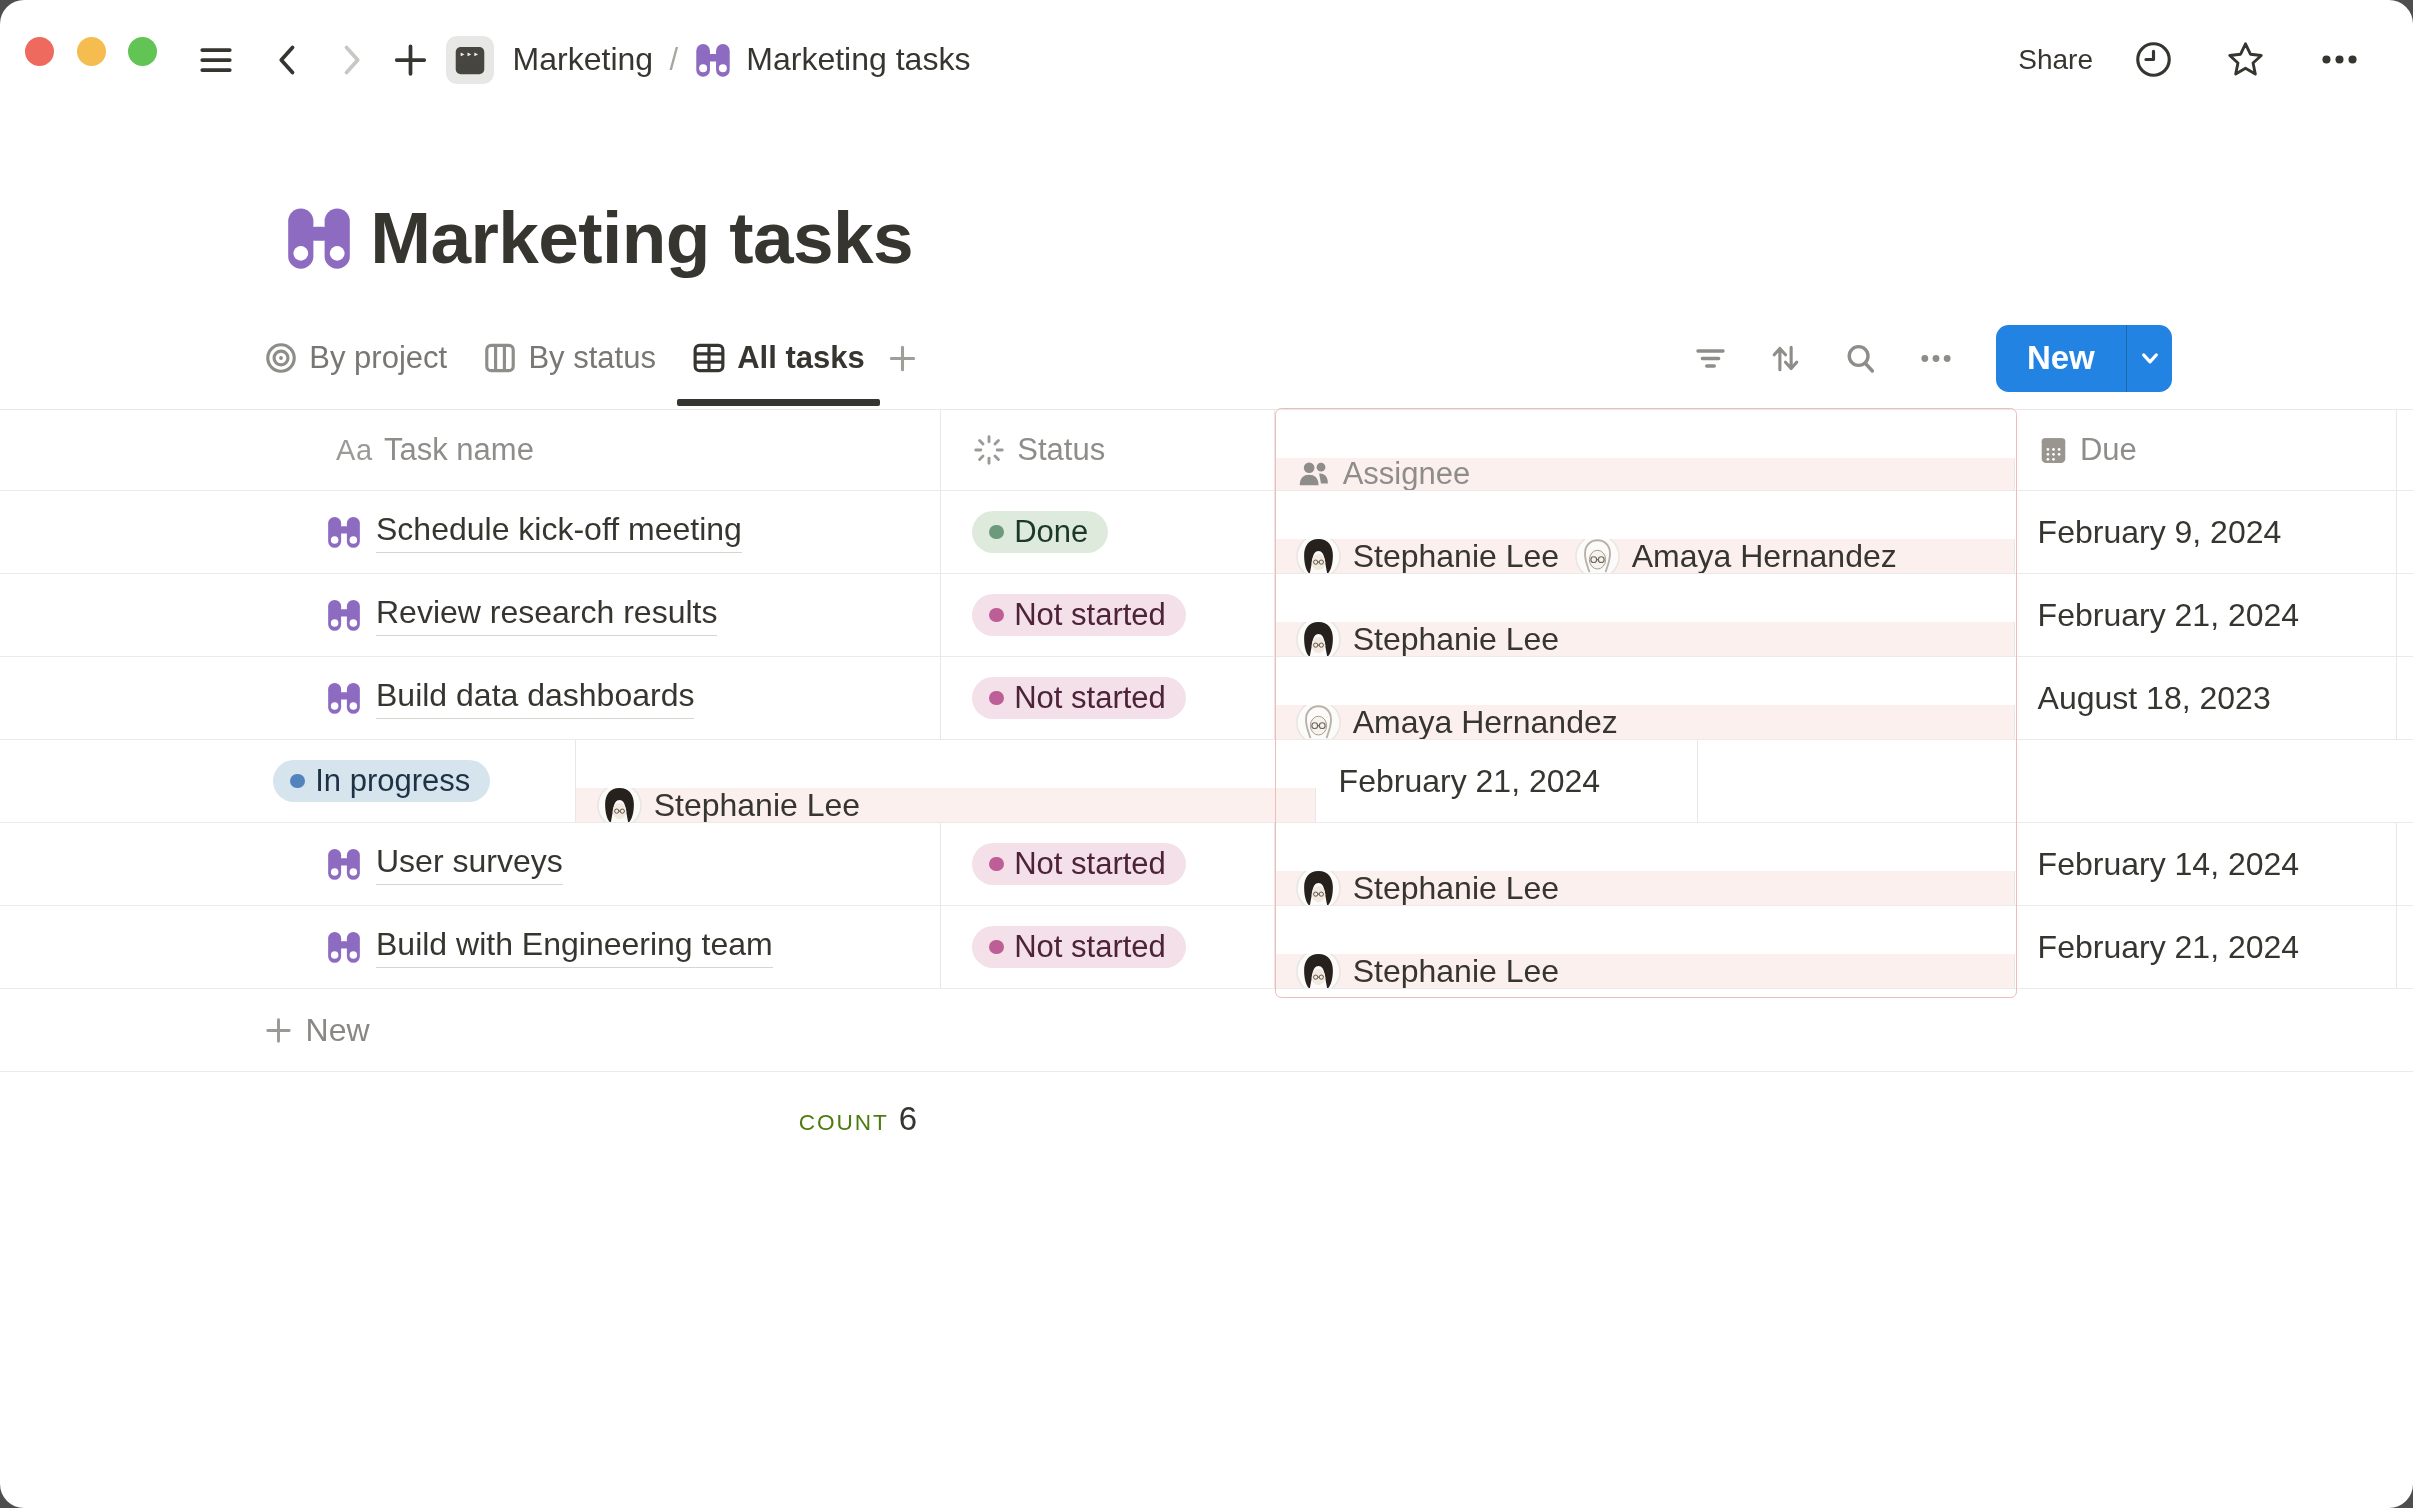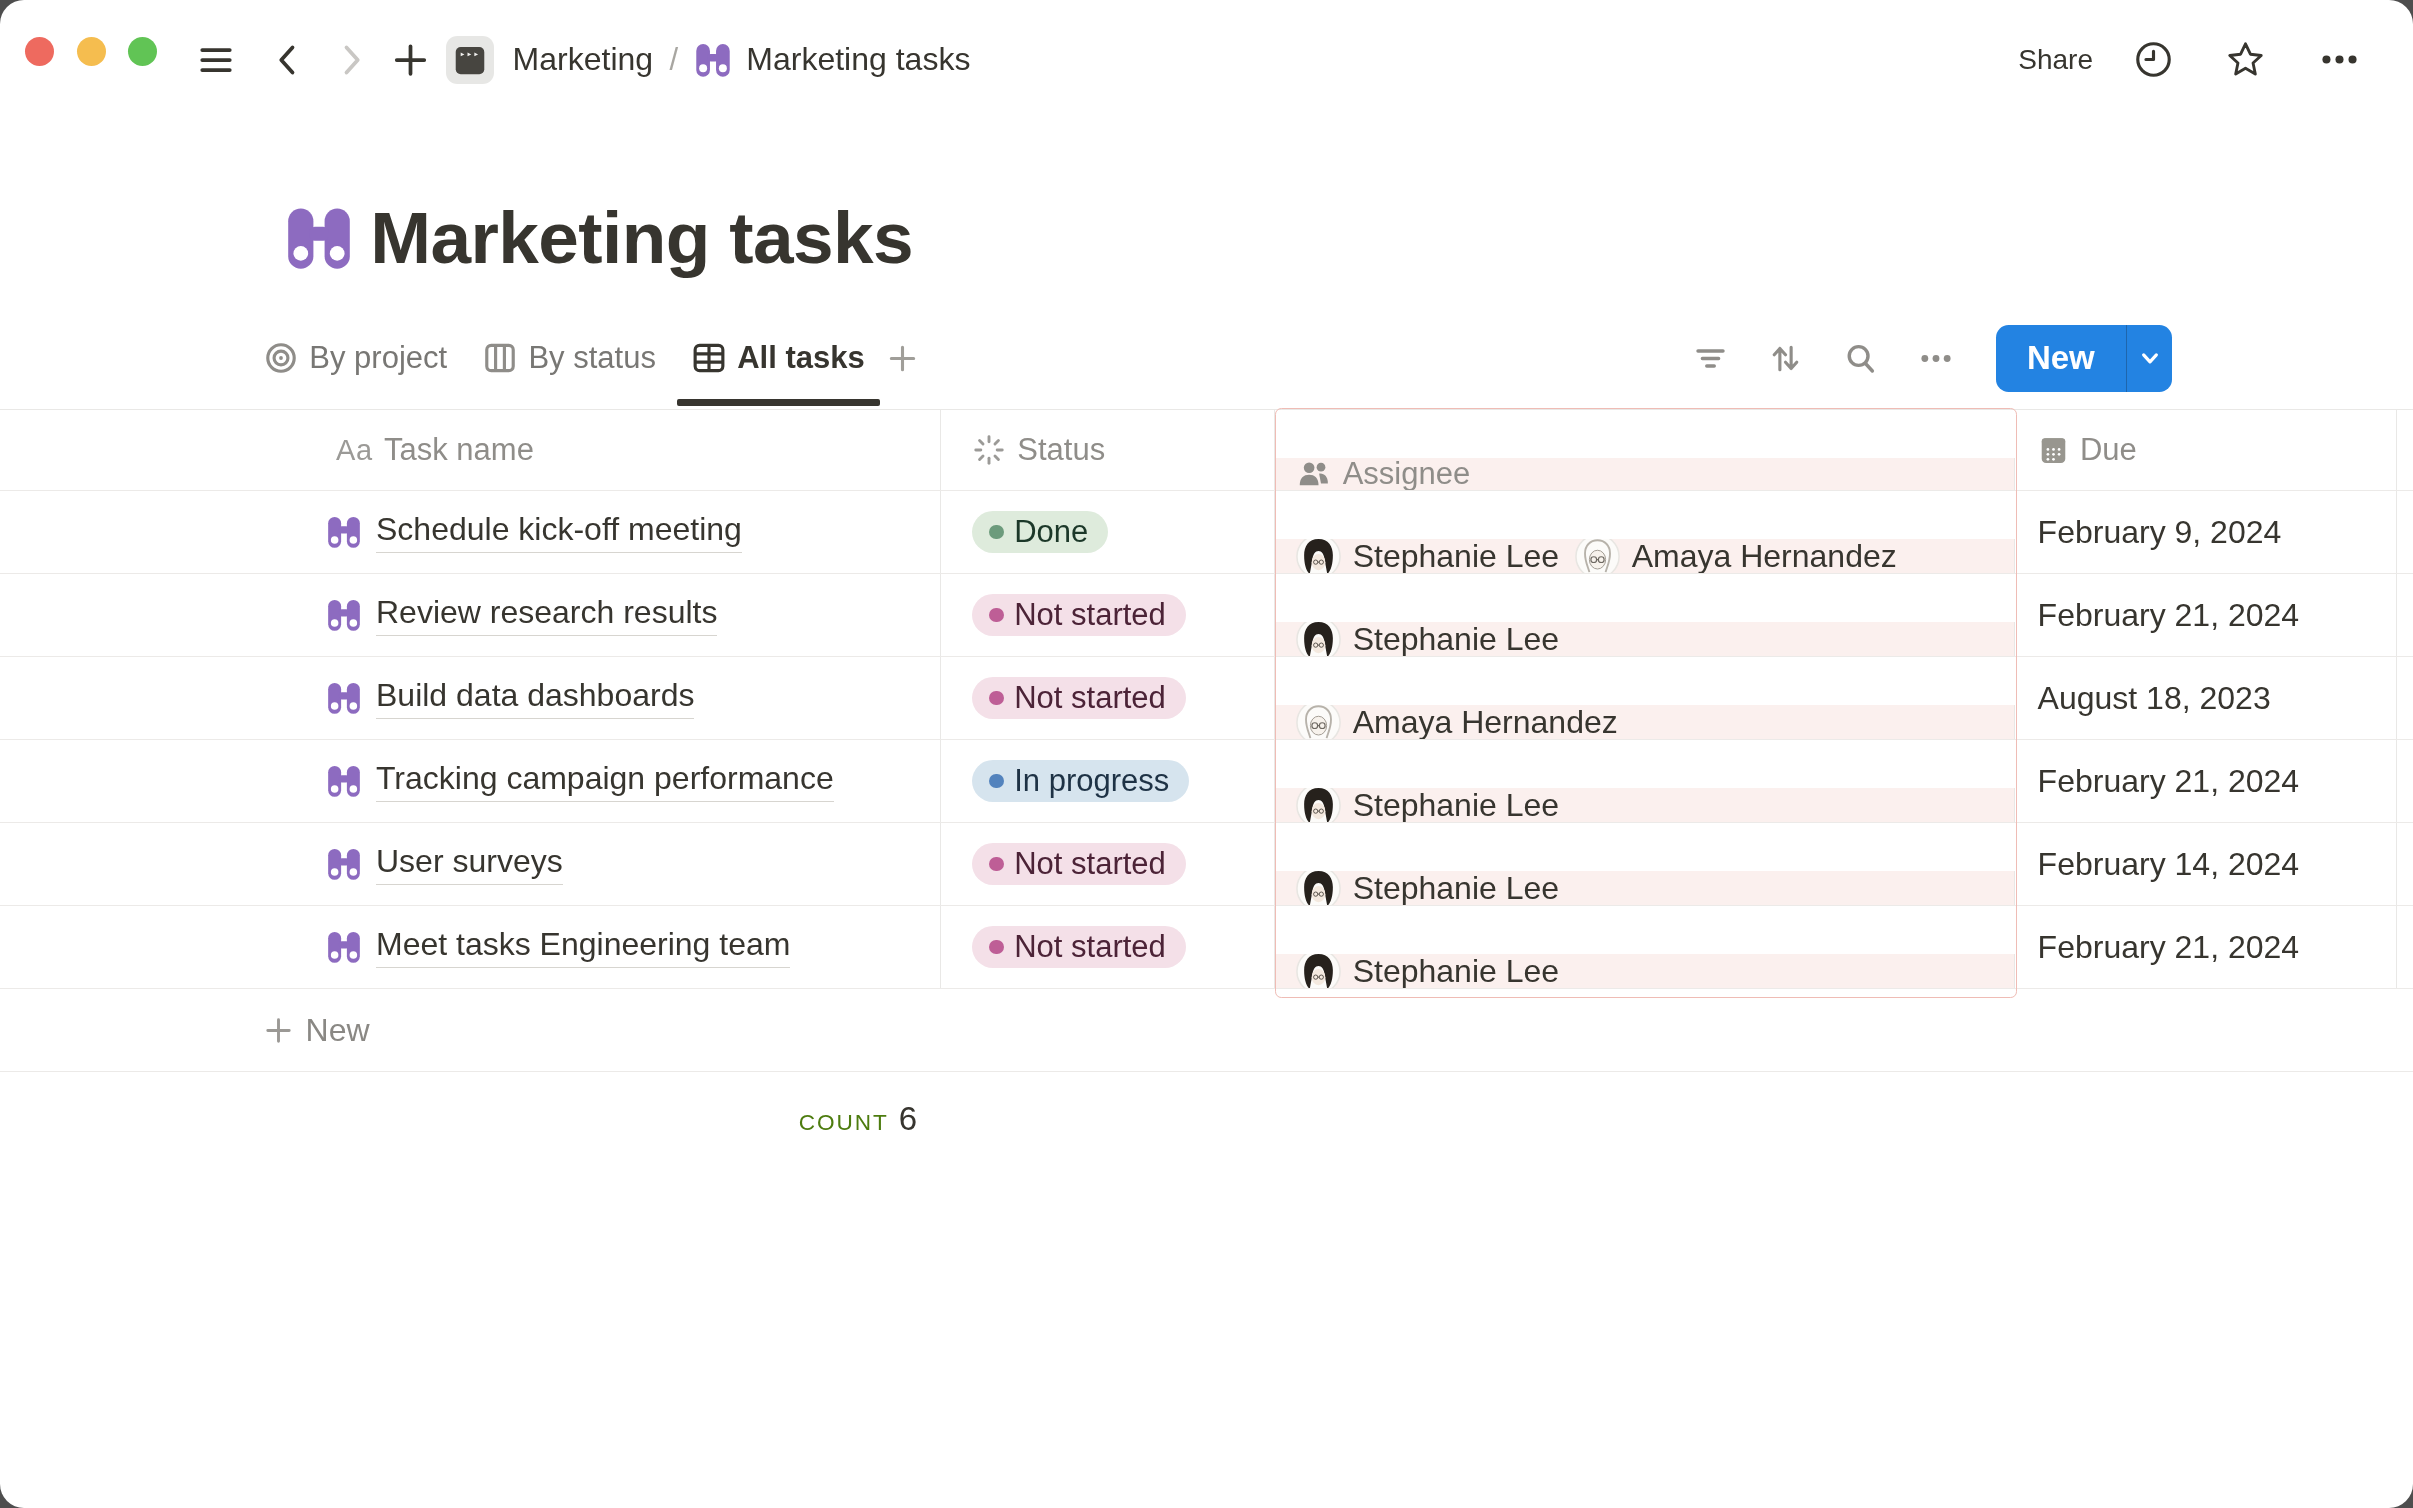--- a/index.html
+++ b/index.html
@@ -382,84 +382,76 @@
             <span class="pname">Amaya Hernandez</span>
           </span>
       </div>
       <div class="cell c-due">
           <span class="due-txt">August 18, 2023</span>
         </div>
       <div class="cell c-ghost"></div>
     </div>
 
     <div class="trow datarow">
+      <div class="cell c-status">
+        <span class="pill" style="background: rgb(214, 228, 238); color: rgb(30, 50, 69);">
+            <span class="dot" style="background: rgb(83, 131, 189);"></span>
+            <span class="pill-label">In progress</span>
+          </span>
+      </div>
+      <div class="cell c-assignee">
+        <span class="person">
+            <svg class="avatar" viewBox="0 0 72 72">
+              <use href="#av-stephanie"></use>
+            </svg>
+            <span class="pname">Stephanie Lee</span>
+          </span>
+      </div>
+      <div class="cell c-due">
+          <span class="due-txt">February 21, 2024</span>
+        </div>
+      <div class="cell c-ghost"></div>
+    </div>
+
+    <div class="trow datarow">
       <div class="cell c-name">
         <span class="taskname">
             <svg width="36" height="36" viewBox="0 0 100 100">
               <use href="#binoculars"></use>
             </svg>
-        <span class="txt">Tracking campaign performance</span>
-          </span>
-      </div>
-      <div class="cell c-status">
-        <span class="pill" style="background: rgb(214, 228, 238); color: rgb(30, 50, 69);">
-            <span class="dot" style="background: rgb(83, 131, 189);"></span>
-            <span class="pill-label">In progress</span>
+        <span class="txt">User surveys</span>
+          </span>
+      </div>
+      <div class="cell c-status">
+        <span class="pill" style="background: rgb(244, 224, 232); color: rgb(76, 35, 55);">
+            <span class="dot" style="background: rgb(190, 94, 150);"></span>
+            <span class="pill-label">Not started</span>
           </span>
       </div>
       <div class="cell c-assignee">
         <span class="person">
             <svg class="avatar" viewBox="0 0 72 72">
               <use href="#av-stephanie"></use>
             </svg>
             <span class="pname">Stephanie Lee</span>
           </span>
       </div>
       <div class="cell c-due">
-          <span class="due-txt">February 21, 2024</span>
+          <span class="due-txt">February 14, 2024</span>
         </div>
       <div class="cell c-ghost"></div>
     </div>
 
     <div class="trow datarow">
       <div class="cell c-name">
         <span class="taskname">
             <svg width="36" height="36" viewBox="0 0 100 100">
               <use href="#binoculars"></use>
             </svg>
-        <span class="txt">User surveys</span>
-          </span>
-      </div>
-      <div class="cell c-status">
-        <span class="pill" style="background: rgb(244, 224, 232); color: rgb(76, 35, 55);">
-            <span class="dot" style="background: rgb(190, 94, 150);"></span>
-            <span class="pill-label">Not started</span>
-          </span>
-      </div>
-      <div class="cell c-assignee">
-        <span class="person">
-            <svg class="avatar" viewBox="0 0 72 72">
-              <use href="#av-stephanie"></use>
-            </svg>
-            <span class="pname">Stephanie Lee</span>
-          </span>
-      </div>
-      <div class="cell c-due">
-          <span class="due-txt">February 14, 2024</span>
-        </div>
-      <div class="cell c-ghost"></div>
-    </div>
-
-    <div class="trow datarow">
-      <div class="cell c-name">
-        <span class="taskname">
-            <svg width="36" height="36" viewBox="0 0 100 100">
-              <use href="#binoculars"></use>
-            </svg>
-        <span class="txt">Meet tasks Engineering team</span>
+        <span class="txt">Build with Engineering team</span>
           </span>
       </div>
       <div class="cell c-status">
         <span class="pill" style="background: rgb(244, 224, 232); color: rgb(76, 35, 55);">
             <span class="dot" style="background: rgb(190, 94, 150);"></span>
             <span class="pill-label">Not started</span>
           </span>
       </div>
       <div class="cell c-assignee">
         <span class="person">

